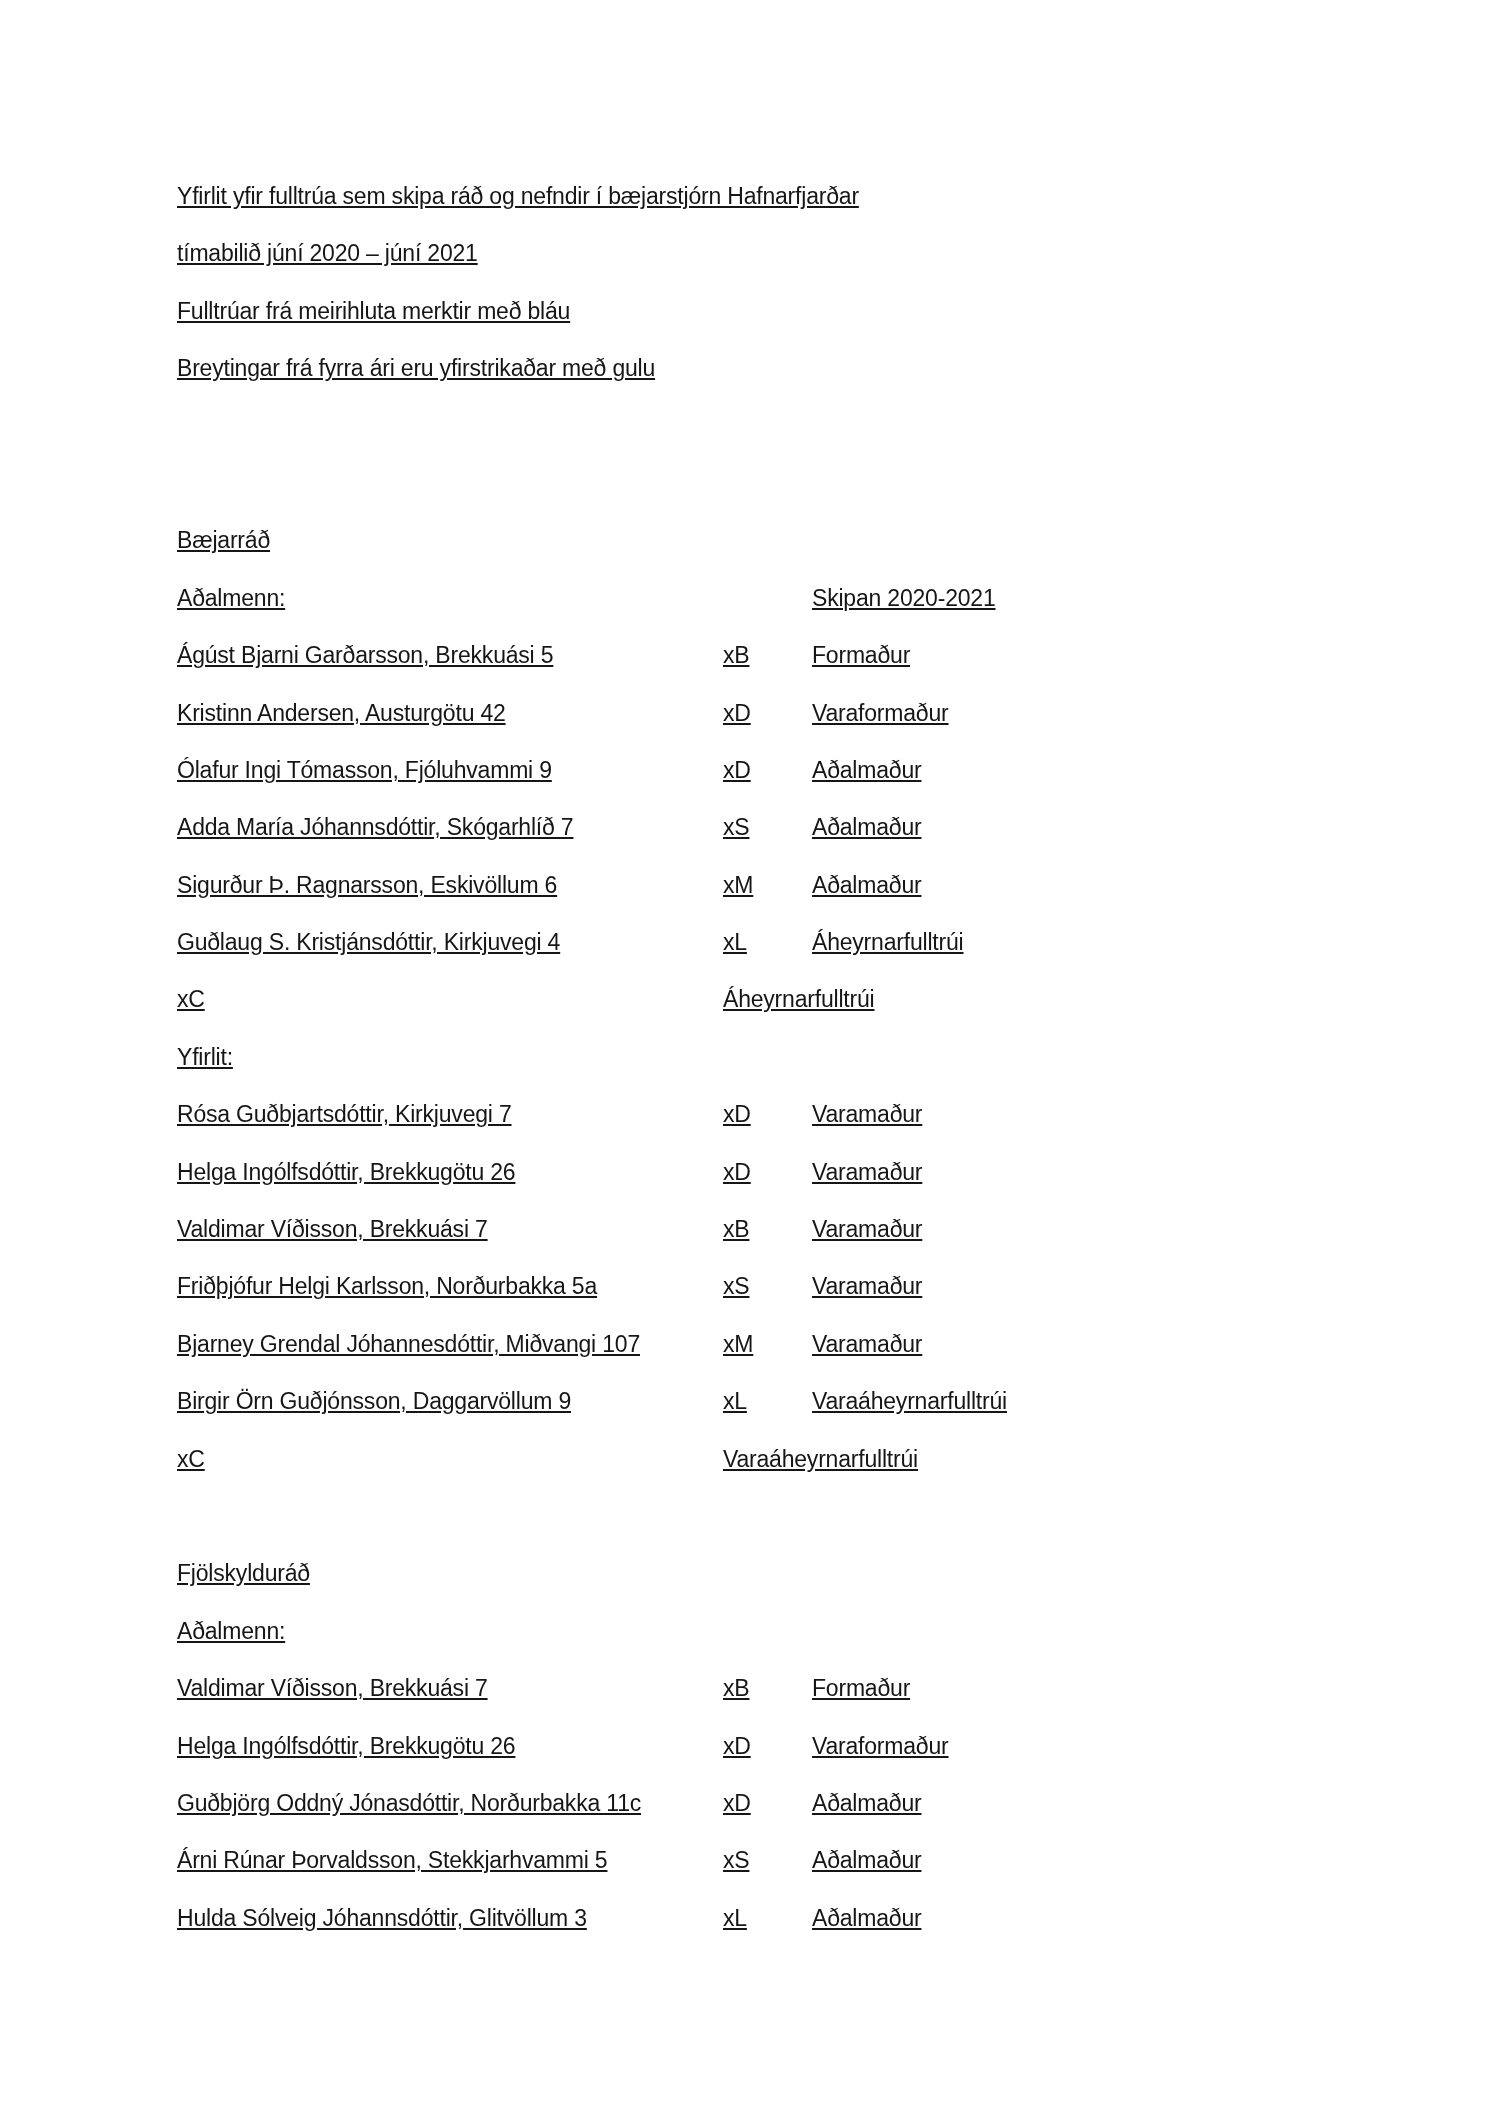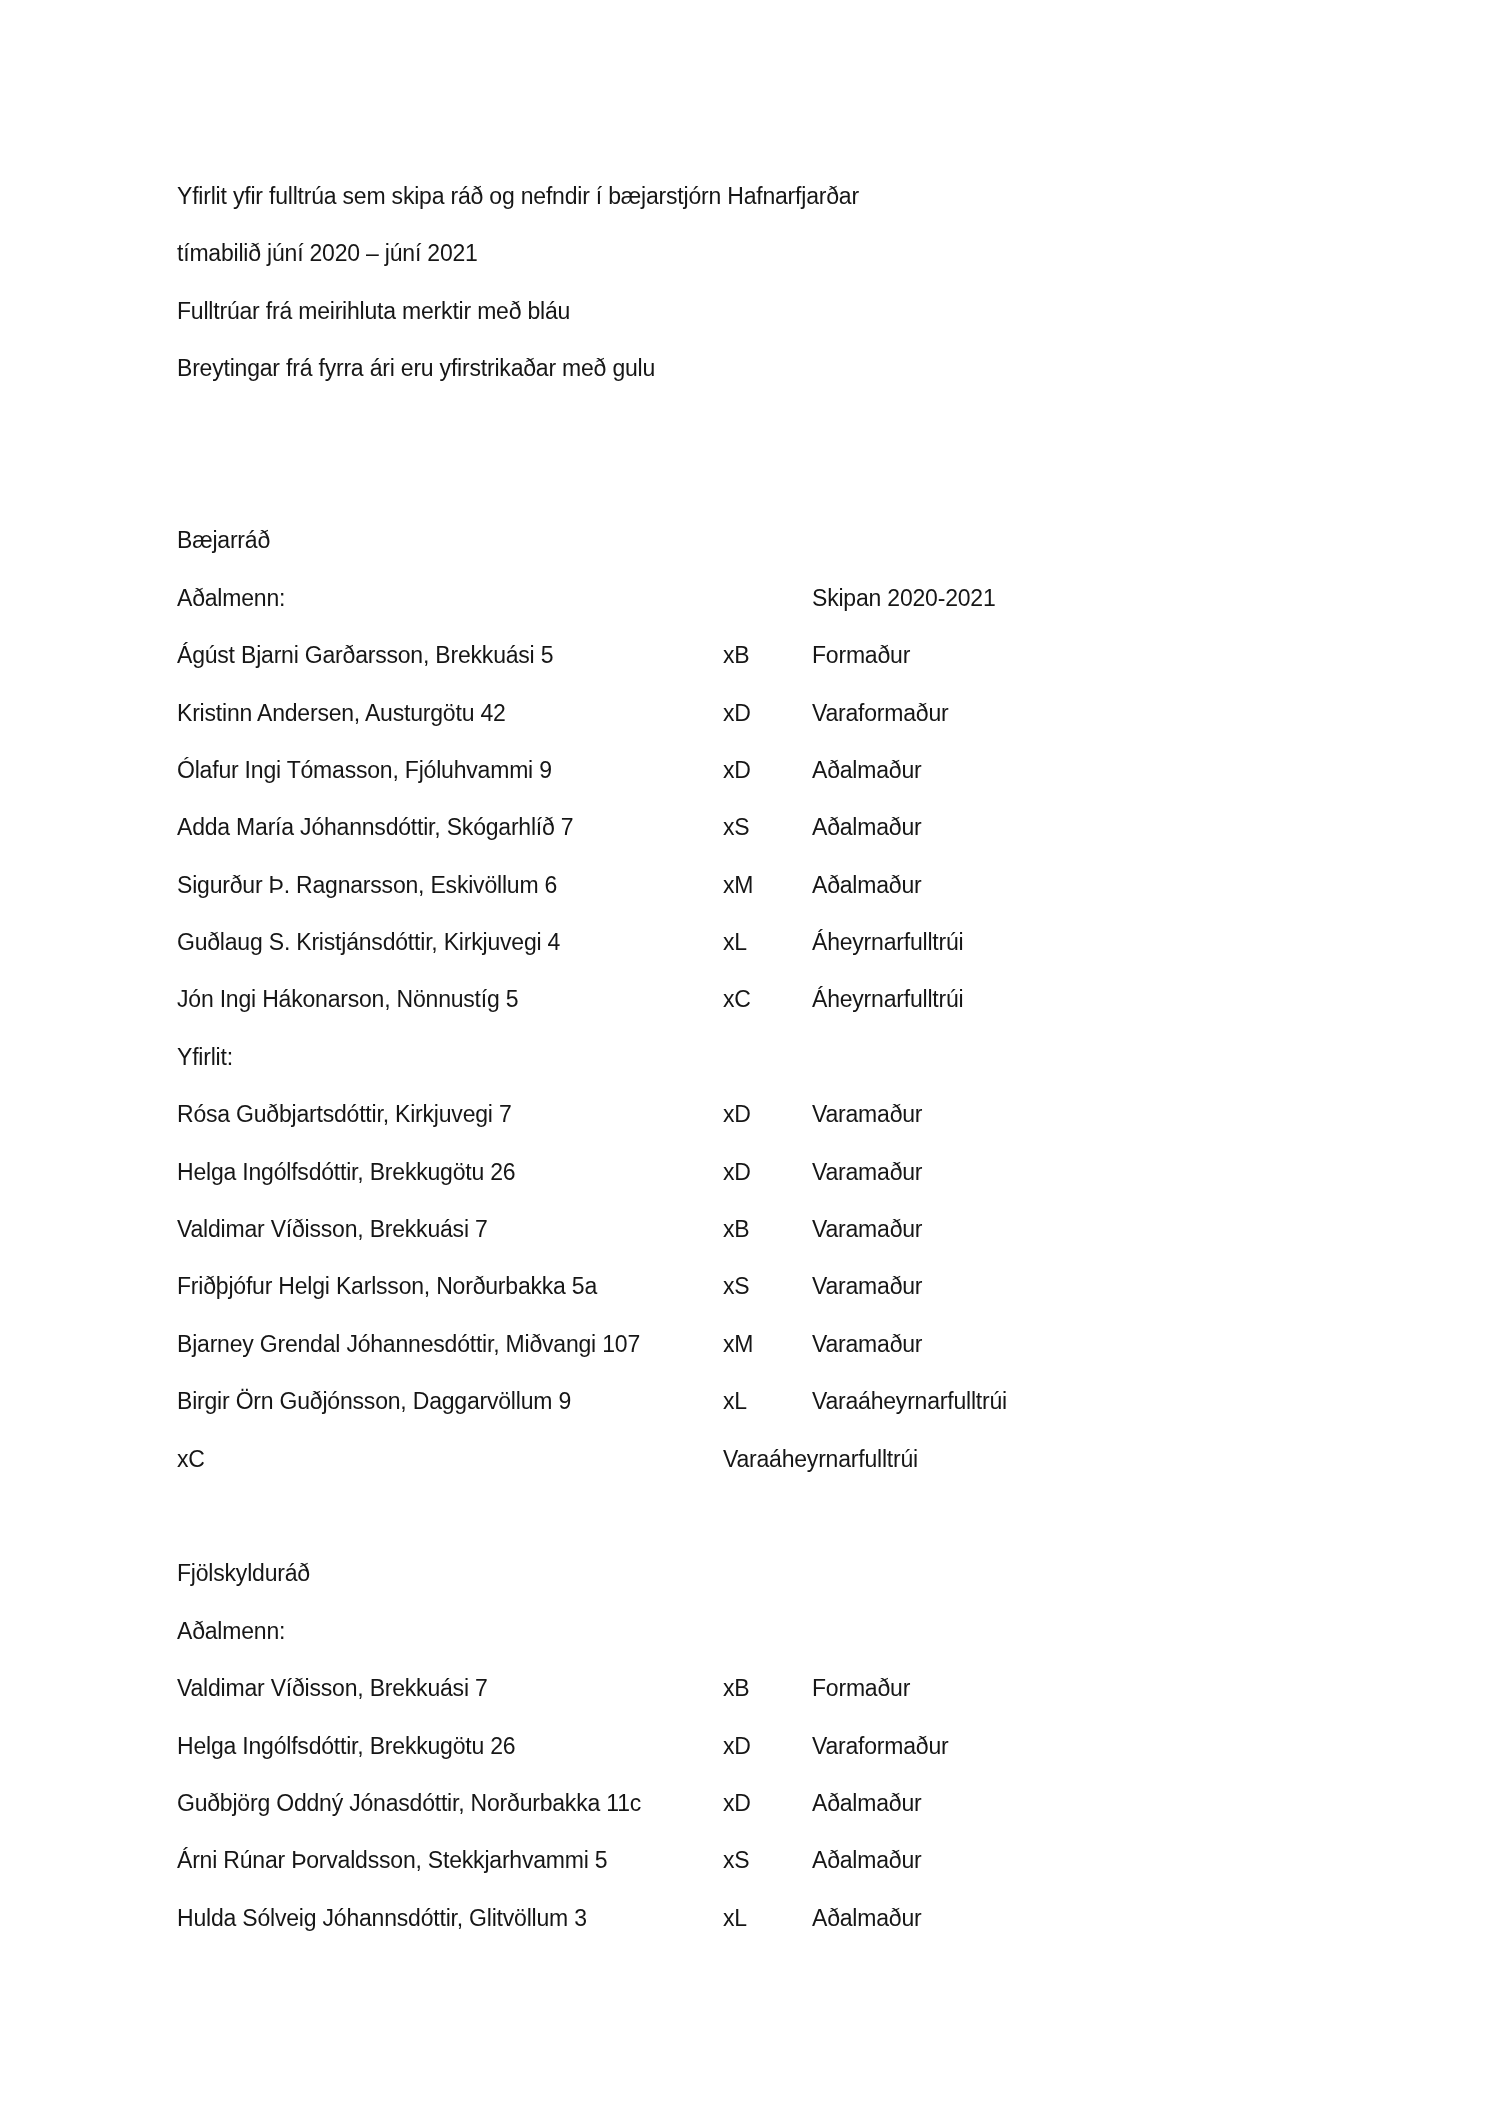--- a/index.html
+++ b/index.html
@@ -13,20 +13,21 @@
     position: relative;
     font-family: "Liberation Sans", sans-serif;
     color: #161616;
     overflow: hidden;
   }
   .doc {
     position: absolute;
     top: 168px;
     left: 177px;
     right: 56px;
+    text-decoration: underline;
   }
   .line {
     height: 57.4px;
     line-height: 57.4px;
     font-size: 23px;
     letter-spacing: -0.2px;
     white-space: pre;
   }
   .spacer { height: 57.4px; }
   .row {
@@ -81,21 +82,20 @@
     <span class="cell">Sigurður Þ. Ragnarsson, Eskivöllum 6</span>
     <span class="cell">xM</span>
     <span class="cell">Aðalmaður</span>
   </div>
   <div class="line row">
     <span class="cell">Guðlaug S. Kristjánsdóttir, Kirkjuvegi 4</span>
     <span class="cell">xL</span>
     <span class="cell">Áheyrnarfulltrúi</span>
   </div>
   <div class="line row">
-    <span class="cell">Jón Ingi Hákonarson, Nönnustíg 5</span>
     <span class="cell">xC</span>
     <span class="cell">Áheyrnarfulltrúi</span>
   </div>
 
   <div class="line">Yfirlit:</div>
 
   <div class="line row">
     <span class="cell">Rósa Guðbjartsdóttir, Kirkjuvegi 7</span>
     <span class="cell">xD</span>
     <span class="cell">Varamaður</span>

